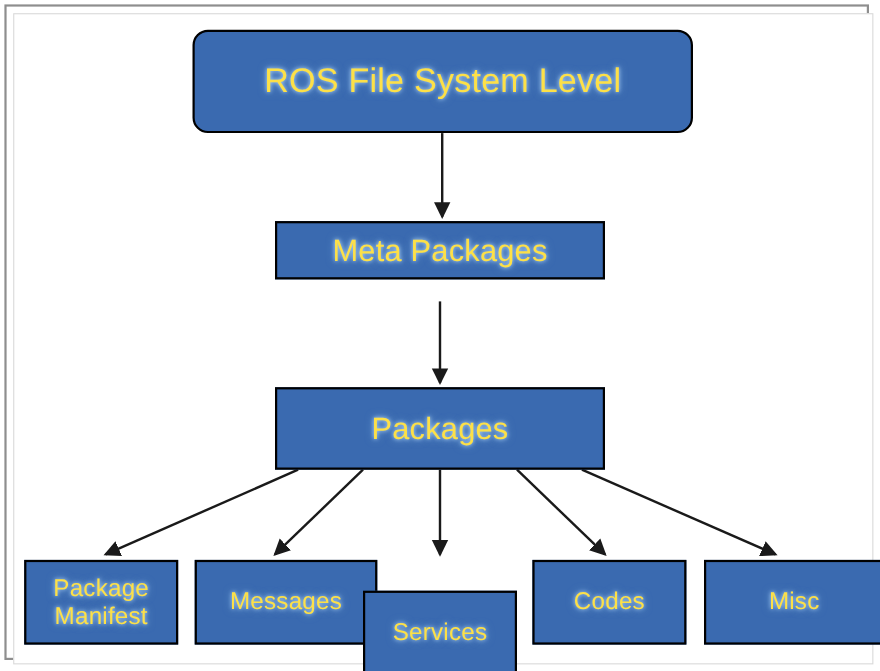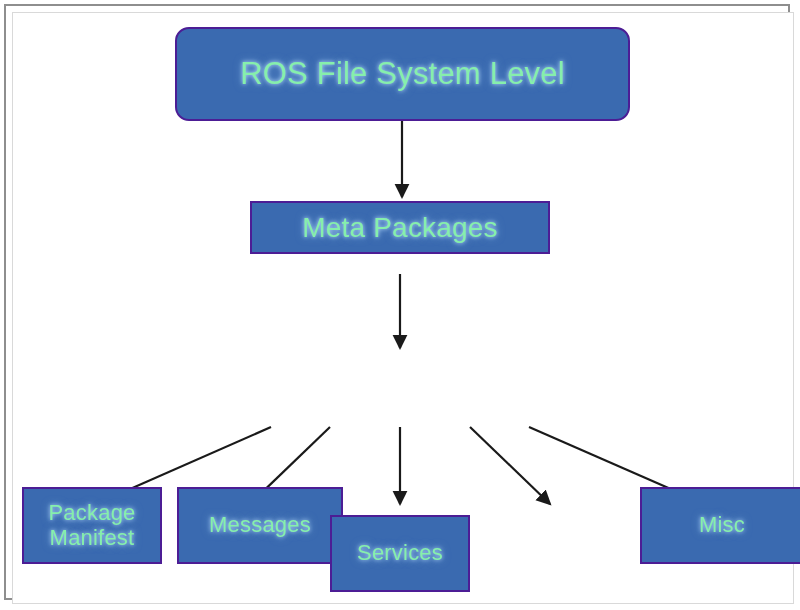--- a/index.html
+++ b/index.html
@@ -46,22 +46,22 @@
     top: 0;
     width: 800px;
     height: 610px;
     pointer-events: none;
   }
 
   .node {
     position: absolute;
     box-sizing: border-box;
     background: #3a6ab0;
-    border: 2px solid #4c1d95;
-    color: #86efac;
+    border: 2px solid #000000;
+    color: #fde047;
     display: flex;
     align-items: center;
     justify-content: center;
     text-align: center;
     line-height: 1.12;
     text-shadow: 0 0 4px rgba(190, 225, 255, 0.95),
                  0 0 8px rgba(160, 210, 255, 0.55);
     letter-spacing: 0.2px;
   }
   .node .label {
@@ -87,21 +87,21 @@
   }
   #node-packages {
     left: 250px;
     top: 352px;
     width: 300px;
     height: 75px;
     font-size: 28px;
   }
 
   .leaf {
-    top: 487px;
+    top: 509px;
     height: 77px;
     font-size: 22px;
   }
   #leaf-0 { left: 22px;  width: 140px; }
   #leaf-1 { left: 177px; width: 166px; text-align: right; }
   #leaf-2 { left: 330px; width: 140px; margin-top: 28px; }
   #leaf-3 { left: 484px; width: 140px; }
   #leaf-4 { left: 640px; width: 164px; }
 </style>
 </head>
@@ -136,32 +136,38 @@
   </svg>
 
   <div class="node" id="node-root">
     <span class="label">ROS File System Level</span>
   </div>
 
   <div class="node" id="node-meta">
     <span class="label">Meta Packages</span>
   </div>
 
+  <div class="node" id="node-packages">
+    <span class="label">Packages</span>
+  </div>
 
   <div class="node leaf" id="leaf-0">
     <span class="label">Package
 Manifest</span>
   </div>
 
   <div class="node leaf" id="leaf-1">
     <span class="label">Messages</span>
   </div>
 
   <div class="node leaf" id="leaf-2">
     <span class="label">Services</span>
   </div>
 
+  <div class="node leaf" id="leaf-3">
+    <span class="label">Codes</span>
+  </div>
 
   <div class="node leaf" id="leaf-4">
     <span class="label">Misc</span>
   </div>
 
 </div>
 
 </body></html>

